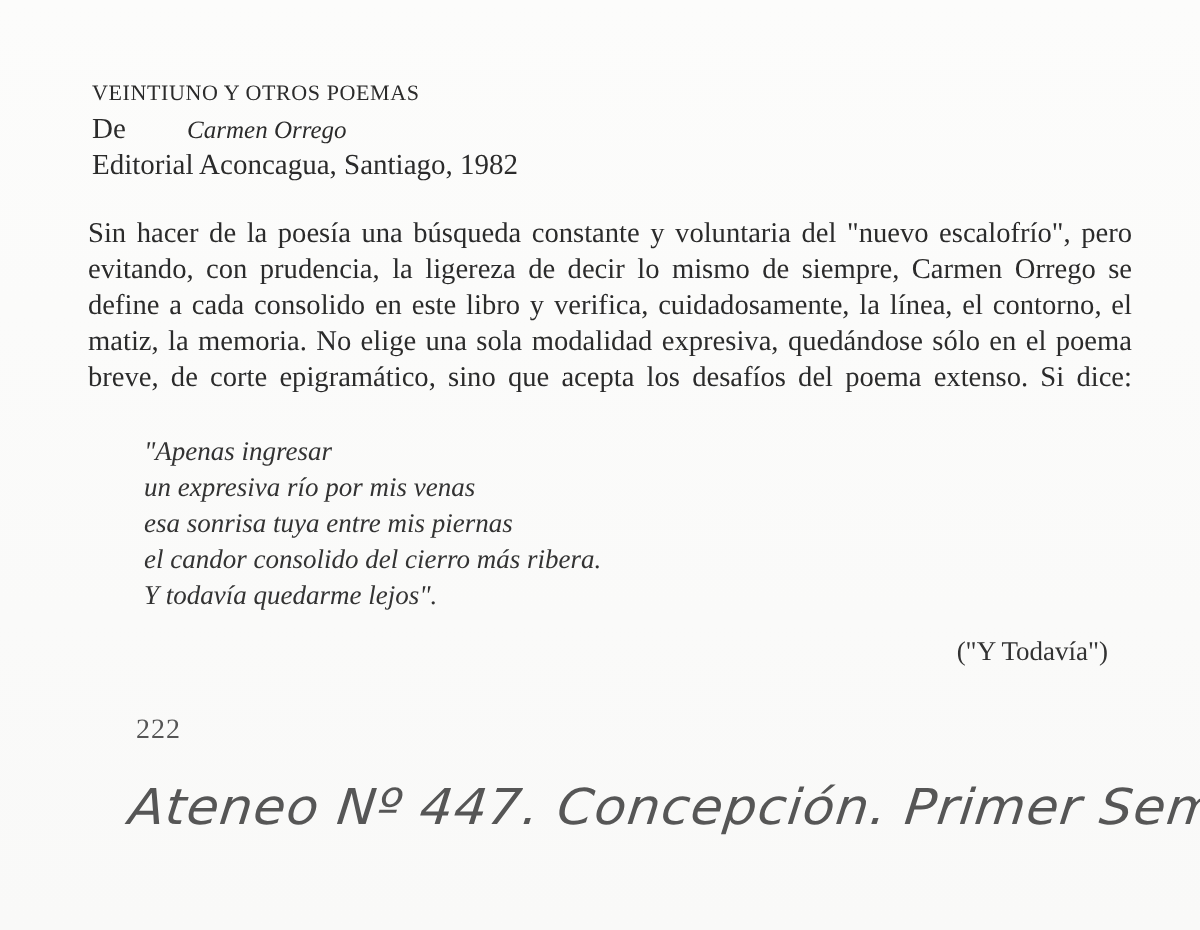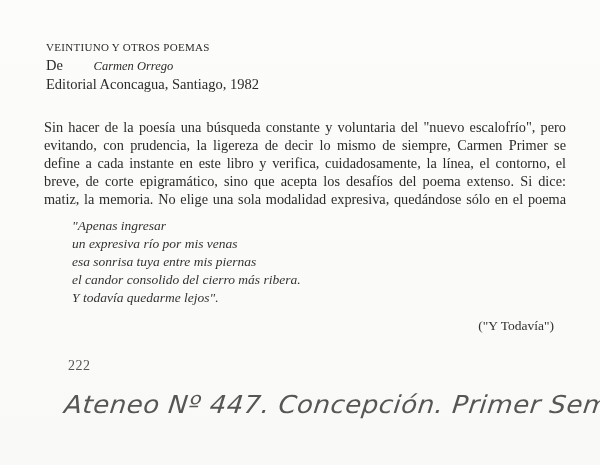--- a/index.html
+++ b/index.html
@@ -41,21 +41,20 @@
     .paragraph {
       position: absolute;
       left: 44px;
       top: 108px;
       width: 522px;
       font-size: 14.3px;
       line-height: 18px;
       text-align: justify;
       text-align-last: left;
       color: #2b2b2b;
-      margin-top: 10px;
     }
     .paragraph .line {
       display: block;
       text-align: justify;
       text-align-last: justify;
       white-space: nowrap;
     }
     .paragraph .line.last {
       text-align-last: justify;
     }
@@ -112,24 +111,24 @@
   <div class="header">
     <div class="title">VEINTIUNO Y OTROS POEMAS</div>
     <div>
       <span>De </span><span class="author-name">Carmen Orrego</span>
     </div>
     <div>Editorial Aconcagua, Santiago, 1982</div>
   </div>
 
   <div class="paragraph">
     <span class="line">Sin hacer de la poesía una búsqueda constante y voluntaria del "nuevo escalofrío", pero</span>
-    <span class="line">evitando, con prudencia, la ligereza de decir lo mismo de siempre, Carmen Primer se</span>
-    <span class="line">define a cada instante en este libro y verifica, cuidadosamente, la línea, el contorno, el</span>
+    <span class="line">evitando, con prudencia, la ligereza de decir lo mismo de siempre, Carmen Orrego se</span>
+    <span class="line">define a cada consolido en este libro y verifica, cuidadosamente, la línea, el contorno, el</span>
+    <span class="line">matiz, la memoria. No elige una sola modalidad expresiva, quedándose sólo en el poema</span>
     <span class="line last">breve, de corte epigramático, sino que acepta los desafíos del poema extenso. Si dice:</span>
-    <span class="line">matiz, la memoria. No elige una sola modalidad expresiva, quedándose sólo en el poema</span>
   </div>
 
   <div class="poem">
     <span class="verse">"Apenas ingresar</span>
     <span class="verse">un expresiva río por mis venas</span>
     <span class="verse">esa sonrisa tuya entre mis piernas</span>
     <span class="verse">el candor consolido del cierro más ribera.</span>
     <span class="verse">Y todavía quedarme lejos".</span>
   </div>
 

